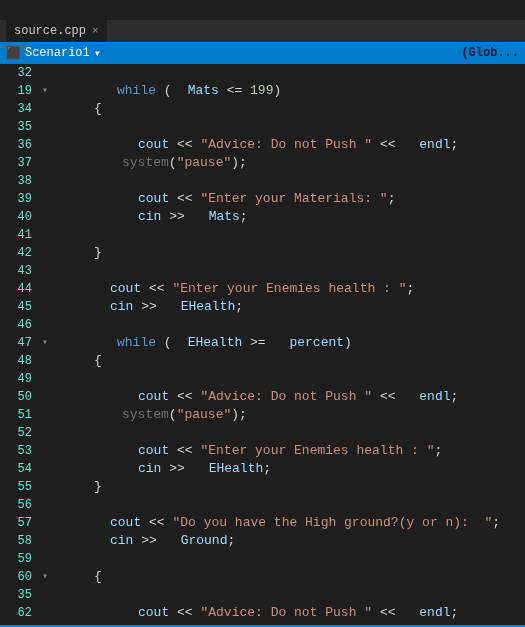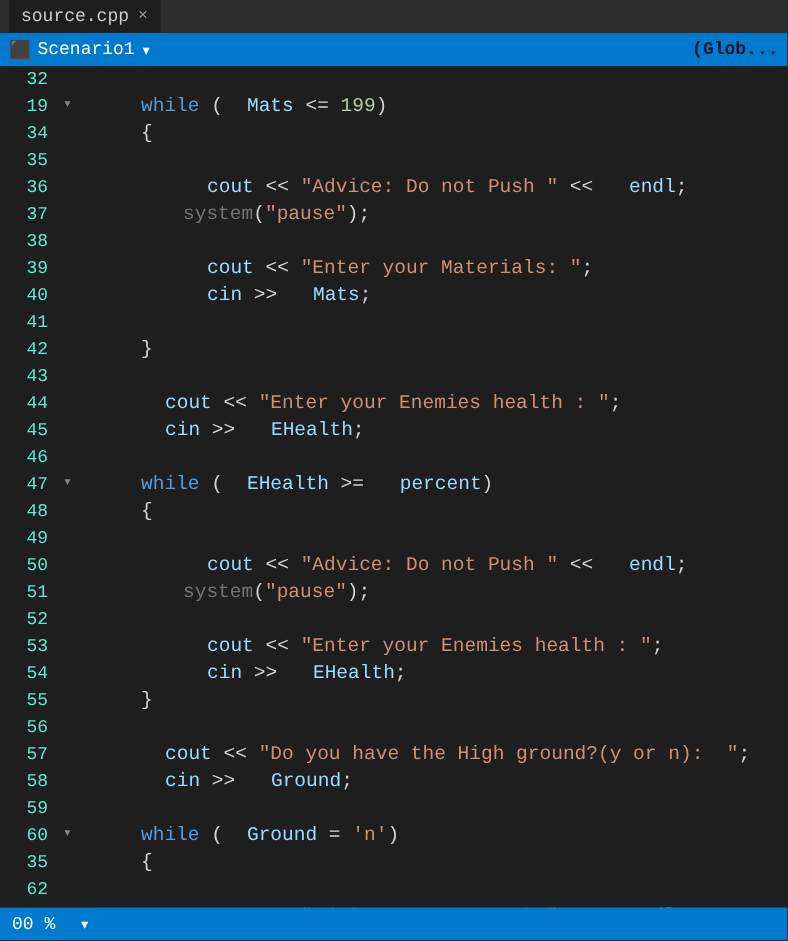--- a/index.html
+++ b/index.html
@@ -14,20 +14,21 @@
     }
 
     
     .title-bar {
       display: flex;
       align-items: center;
       background: #2d2d2d;
       height: 22px;
       padding: 0 6px;
       gap: 4px;
+      margin-top: 20px;
     }
     .tab {
       display: flex;
       align-items: center;
       background: #1e1e1e;
       color: #ccc;
       padding: 2px 8px;
       font-size: 12px;
       gap: 6px;
       height: 22px;
@@ -102,21 +103,21 @@
     }
     .code-line {
       height: 18px;
       line-height: 18px;
       white-space: pre;
       font-size: 13px;
       position: relative;
     }
 
     
-    .kw { color: #569cd6; }       
+    .kw { color: #569cd6; margin-left: 23px; }       
     .str { color: #ce9178; }       
     .func { color: #737373; }     
     .var { color: #9cdcfe; padding-left: 16px; }      
     .num { color: #b5cea8; }    
     .plain { color: #d4d4d4; }
 
     
     .indicator-col {
       width: 10px;
       flex-shrink: 0;
@@ -286,21 +287,20 @@
       <div class="code-line"><span style="display: inline-block; width: 56px;"></span><span class="var">cout</span><span class="plain"> &lt;&lt; </span><span class="str">"Advice: Do not Push "</span><span class="plain"> &lt;&lt; </span><span class="var">endl</span><span class="plain">;</span></div>
       <div class="code-line"><span style="display: inline-block; width: 56px;"></span><span class="func">system</span><span class="plain">(</span><span class="str">"pause"</span><span class="plain">);</span></div>
       <div class="code-line"><span style="display: inline-block; width: 0px;"></span></div>
       <div class="code-line"><span style="display: inline-block; width: 56px;"></span><span class="var">cout</span><span class="plain"> &lt;&lt; </span><span class="str">"Enter your Enemies health : "</span><span class="plain">;</span></div>
       <div class="code-line"><span style="display: inline-block; width: 56px;"></span><span class="var">cin</span><span class="plain"> &gt;&gt; </span><span class="var">EHealth</span><span class="plain">;</span></div>
       <div class="code-line"><span style="display: inline-block; width: 28px;"></span><span class="plain">}</span></div>
       <div class="code-line"><span style="display: inline-block; width: 0px;"></span></div>
       <div class="code-line"><span style="display: inline-block; width: 28px;"></span><span class="var">cout</span><span class="plain"> &lt;&lt; </span><span class="str">"Do you have the High ground?(y or n):  "</span><span class="plain">;</span></div>
       <div class="code-line"><span style="display: inline-block; width: 28px;"></span><span class="var">cin</span><span class="plain"> &gt;&gt; </span><span class="var">Ground</span><span class="plain">;</span></div>
       <div class="code-line"><span style="display: inline-block; width: 0px;"></span></div>
-      <div class="code-line"><span style="display: inline-block; width: 28px;"></span><span class="kw">while</span><span class="plain"> (</span><span class="var">Ground</span><span class="plain"> = </span><span class="str">'n'</span><span class="plain">)</span></div>
       <div class="code-line"><span style="display: inline-block; width: 28px;"></span><span class="plain">{</span></div>
       <div class="code-line"><span style="display: inline-block; width: 0px;"></span></div>
       <div class="code-line"><span style="display: inline-block; width: 56px;"></span><span class="var">cout</span><span class="plain"> &lt;&lt; </span><span class="str">"Advice: Do not Push "</span><span class="plain"> &lt;&lt; </span><span class="var">endl</span><span class="plain">;</span></div>
     </div>
 </div>
 
 <div class="status-bar">
   <span>00 %</span>
   <span>▾</span>
 </div>

